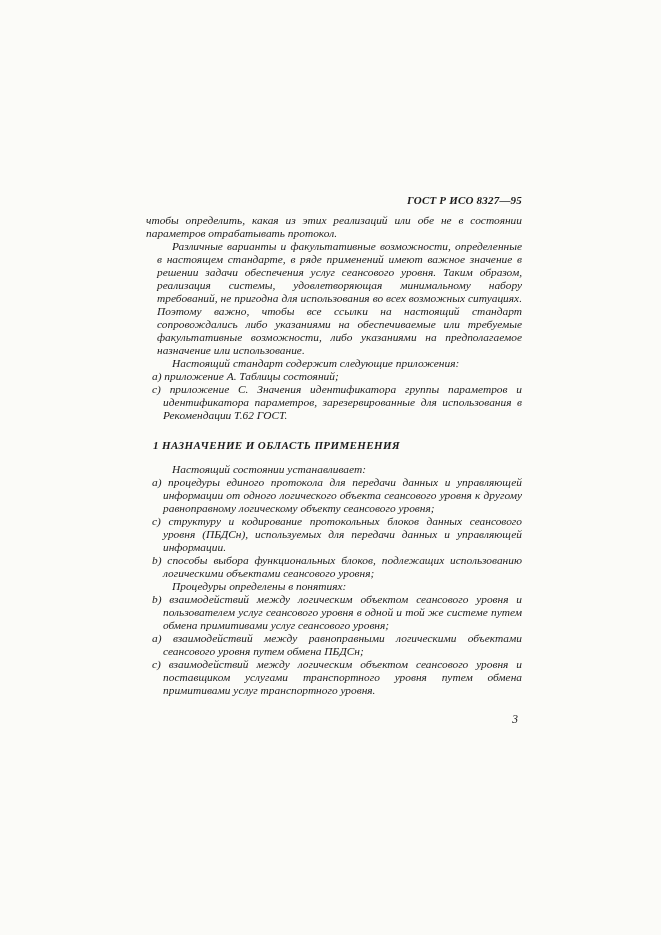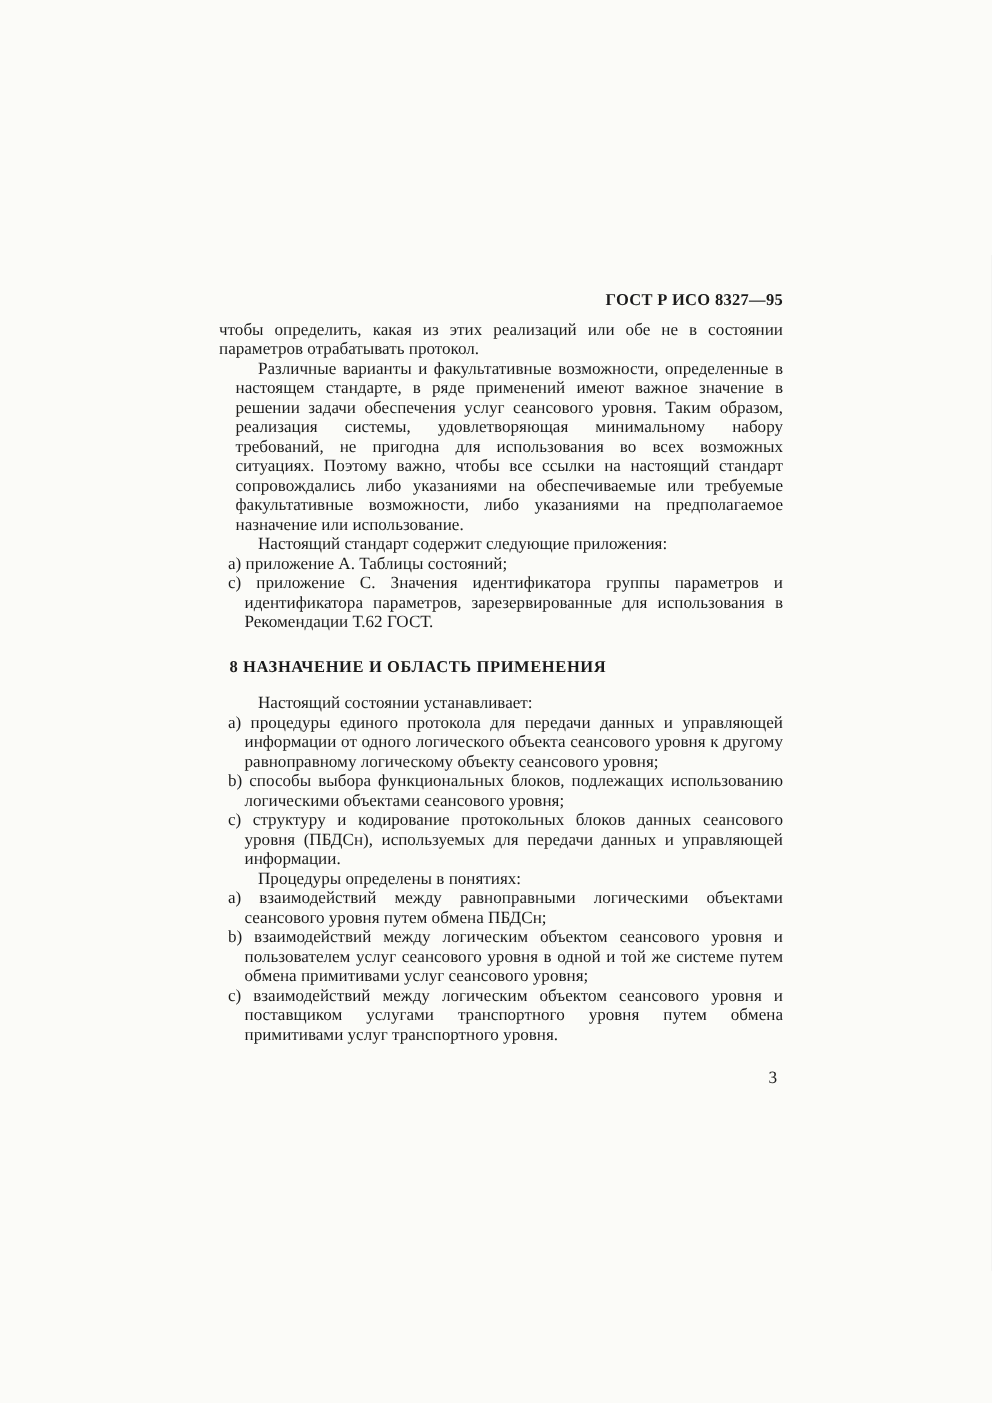--- a/index.html
+++ b/index.html
@@ -28,20 +28,21 @@
     text-align: right;
     font-weight: bold;
     font-size: 11px;
     letter-spacing: 0.2px;
     margin: 0 0 7px 0;
   }
   .body-text {
     font-size: 11.4px;
     line-height: 13px;
     text-align: justify;
+    font-style: italic;
   }
   p { margin: 0; }
   p.indent { text-indent: 15px; margin-left: 11px; }
   .list { margin: 0; }
   .list-item {
     padding-left: 17px;
     text-indent: -11px;
     text-align: justify;
   }
   .section-heading {
@@ -70,34 +71,34 @@
 
     <p class="indent">Различные варианты и факультативные возможности, определенные в настоящем стандарте, в ряде применений имеют важное значение в решении задачи обеспечения услуг сеансового уровня. Таким образом, реализация системы, удовлетворяющая минимальному набору требований, не пригодна для использования во всех возможных ситуациях. Поэтому важно, чтобы все ссылки на настоящий стандарт сопровождались либо указаниями на обеспечиваемые или требуемые факультативные возможности, либо указаниями на предполагаемое назначение или использование.</p>
 
     <p class="indent">Настоящий стандарт содержит следующие приложения:</p>
 
     <div class="list">
       <div class="list-item">a) приложение А. Таблицы состояний;</div>
       <div class="list-item">c) приложение С. Значения идентификатора группы параметров и идентификатора параметров, зарезервированные для использования в Рекомендации Т.62 ГОСТ.</div>
     </div>
 
-    <div class="section-heading">8 НАЗНАЧЕНИЕ И ОБЛАСТЬ ПРИМЕНЕНИЯ</div>
+    <div class="section-heading">1 НАЗНАЧЕНИЕ И ОБЛАСТЬ ПРИМЕНЕНИЯ</div>
 
     <p class="indent">Настоящий состоянии устанавливает:</p>
 
     <div class="list">
       <div class="list-item">a) процедуры единого протокола для передачи данных и управляющей информации от одного логического объекта сеансового уровня к другому равноправному логическому объекту сеансового уровня;</div>
+      <div class="list-item">c) структуру и кодирование протокольных блоков данных сеансового уровня (ПБДСн), используемых для передачи данных и управляющей информации.</div>
       <div class="list-item">b) способы выбора функциональных блоков, подлежащих использованию логическими объектами сеансового уровня;</div>
-      <div class="list-item">c) структуру и кодирование протокольных блоков данных сеансового уровня (ПБДСн), используемых для передачи данных и управляющей информации.</div>
     </div>
 
     <p class="indent">Процедуры определены в понятиях:</p>
 
     <div class="list">
+      <div class="list-item">b) взаимодействий между логическим объектом сеансового уровня и пользователем услуг сеансового уровня в одной и той же системе путем обмена примитивами услуг сеансового уровня;</div>
       <div class="list-item">a) взаимодействий между равноправными логическими объектами сеансового уровня путем обмена ПБДСн;</div>
-      <div class="list-item">b) взаимодействий между логическим объектом сеансового уровня и пользователем услуг сеансового уровня в одной и той же системе путем обмена примитивами услуг сеансового уровня;</div>
       <div class="list-item">c) взаимодействий между логическим объектом сеансового уровня и поставщиком услугами транспортного уровня путем обмена примитивами услуг транспортного уровня.</div>
     </div>
 
     <div class="page-number">3</div>
 
   </div>
 </div>
 
 </body></html>

